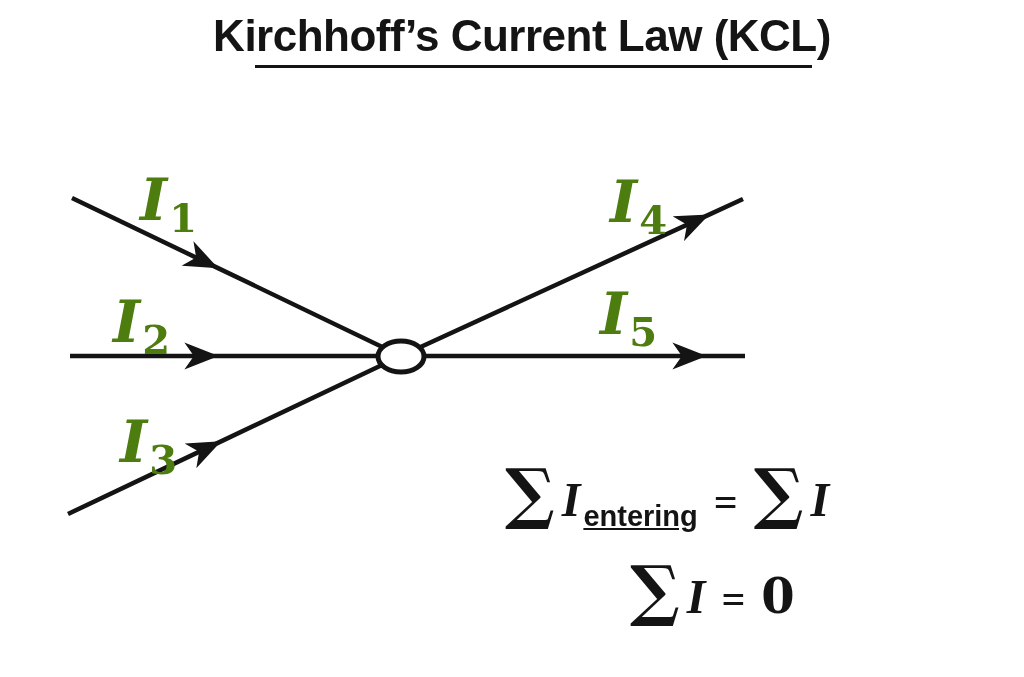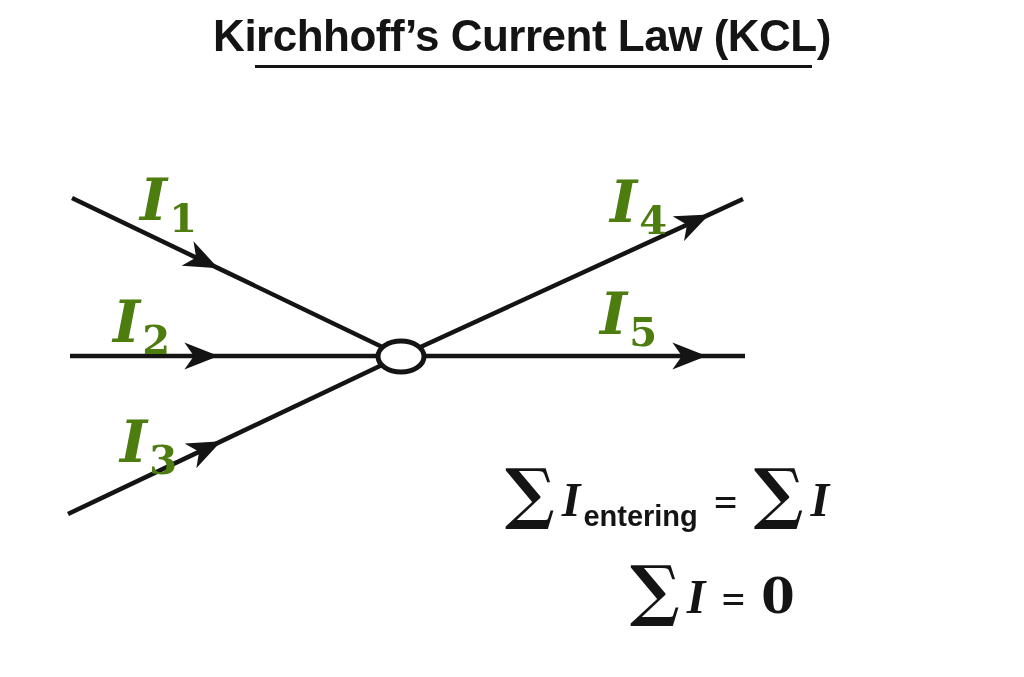--- a/index.html
+++ b/index.html
@@ -80,21 +80,21 @@
   .eq {
     position: absolute;
     display: flex;
     align-items: baseline;
     white-space: nowrap;
     color: #141414;
     line-height: 1.15;
   }
   .eq .sum  { font: 700 66px "DejaVu Serif", serif; }
   .eq .var  { font: italic 700 48px "Liberation Serif", serif; margin-left: 7px; }
-  .eq .sub  { font: 700 29px "Liberation Sans", sans-serif; position: relative; top: 10px; margin-left: 3px; }
+  .eq .sub  { font: 700 29px "Liberation Sans", sans-serif; position: relative; top: 10px; margin-left: 3px; text-decoration: underline; }
   .eq .rel  { font: 700 42px "Liberation Serif", serif; margin: 0 16px; }
   .eq .val  { font: 700 48px "DejaVu Serif", serif; }
 </style>
 </head>
 <body>
 
 <div class="stage">
 
   <div class="figure-title">Kirchhoff’s Current Law (KCL)</div>
   <div class="title-underline"></div>

